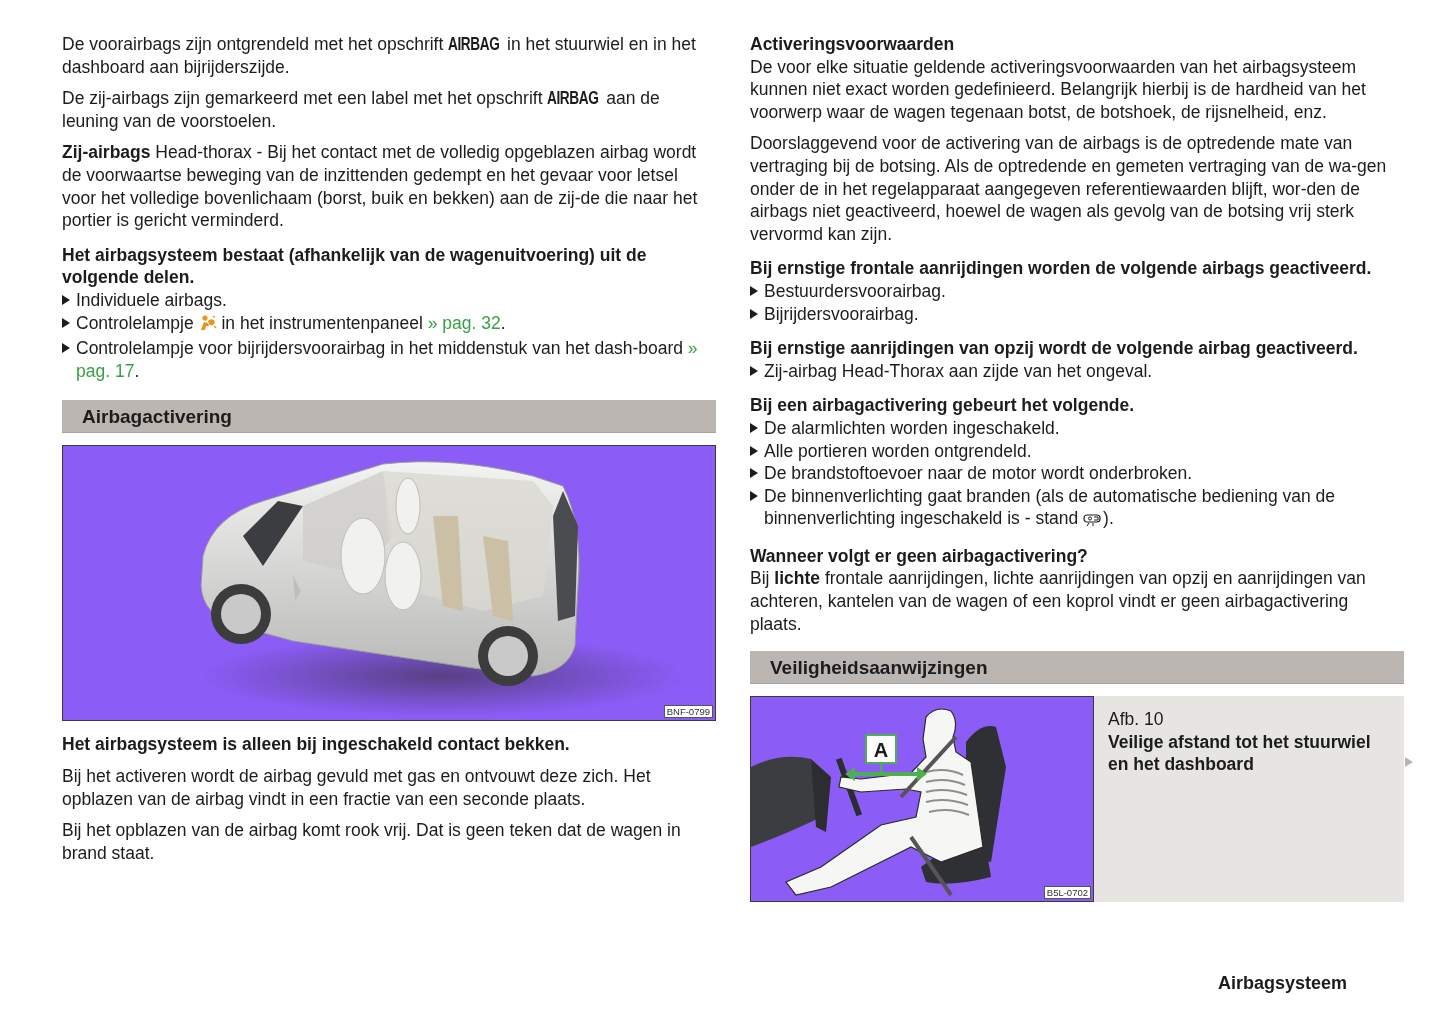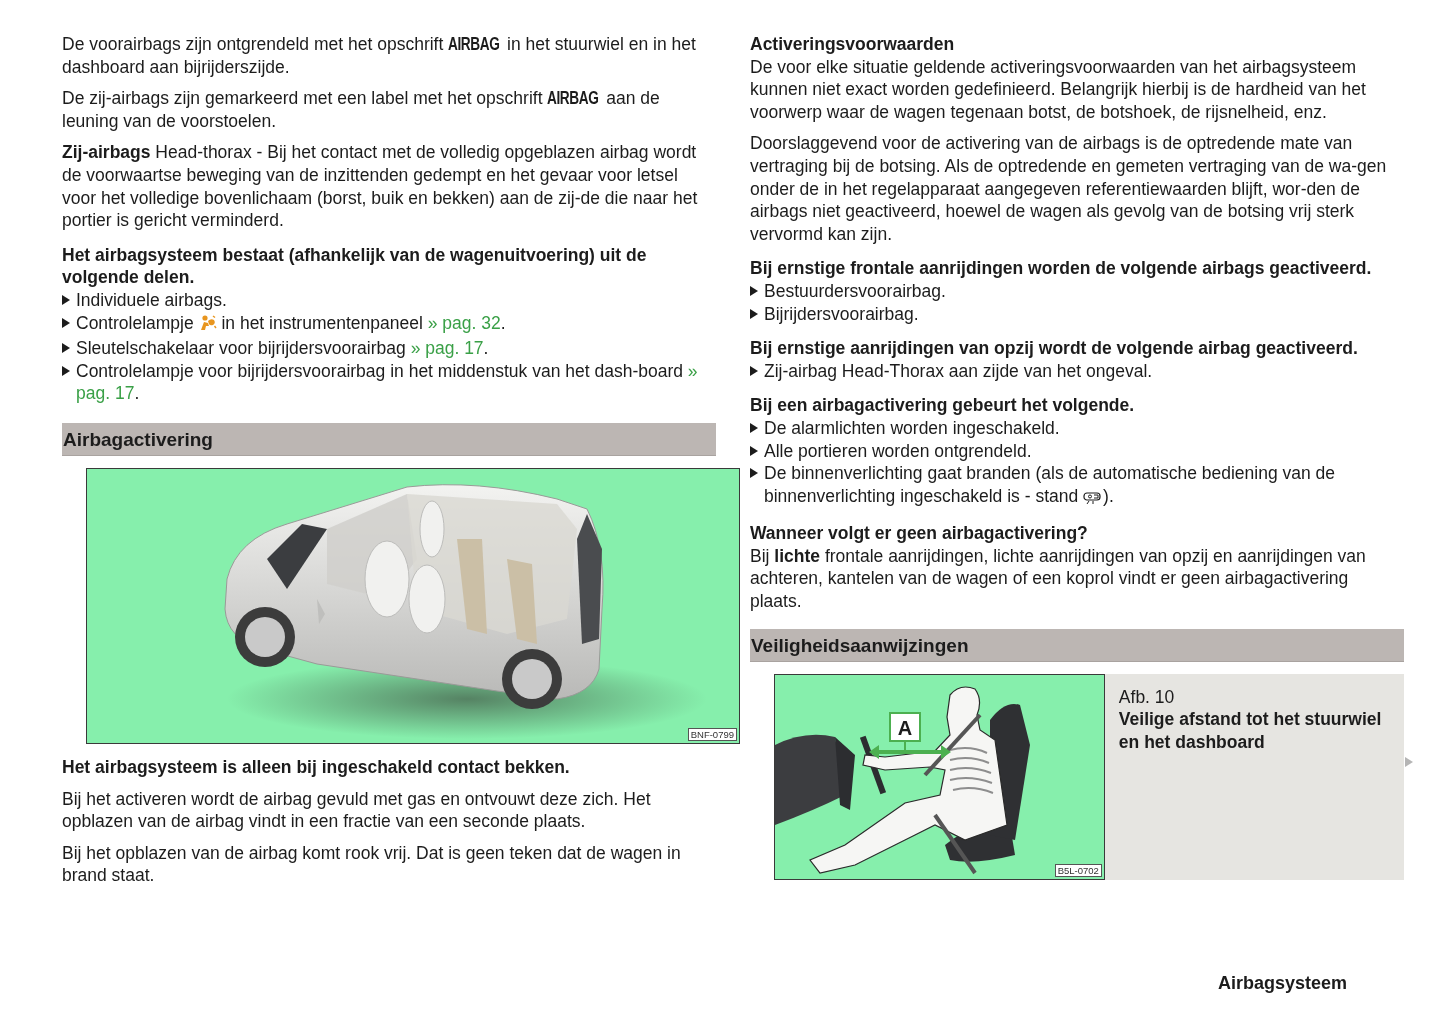--- a/index.html
+++ b/index.html
@@ -8,22 +8,22 @@
   .col { position: absolute; top: 33px; }
   .col-left { left: 62px; width: 654px; }
   .col-right { left: 750px; width: 654px; }
   p { margin-bottom: 9px; }
   .b { font-weight: bold; }
   .airbag-word { font-family: "Liberation Sans", sans-serif; font-weight: bold; font-stretch: condensed; letter-spacing: -0.5px; transform: scaleX(0.78); display: inline-block; transform-origin: left center; margin-right: -12px; }
   .link { color: #3aa047; text-align: center; }
   ul.bul { list-style: none; margin-bottom: 9px; }
   ul.bul li { position: relative; padding-left: 14px; }
   ul.bul li::before { content: ""; position: absolute; left: 0; top: 6px; width: 0; height: 0; border-top: 5.5px solid transparent; border-bottom: 5.5px solid transparent; border-left: 8px solid #1c1c1c; }
-  .section-head { background: #bcb6b3; font-weight: bold; font-size: 19px; padding: 5px 1px; height: 33px; line-height: 23px; margin-top: 18px; margin-bottom: 12px; border-bottom: 1px solid #a9a3a0; }
-  .fig { border: 1.5px solid #3a3a3a; background: #86efac; position: relative; overflow: hidden; margin-left: 24px; }
+  .section-head { background: #bcb6b3; font-weight: bold; font-size: 19px; padding: 5px 20px; height: 33px; line-height: 23px; margin-top: 18px; margin-bottom: 12px; border-bottom: 1px solid #a9a3a0; }
+  .fig { border: 1.5px solid #3a3a3a; background: #8b5cf6; position: relative; overflow: hidden; }
   .fig-code { position: absolute; right: 2px; bottom: 2px; background: #fff; border: 1px solid #555; font-size: 9.5px; line-height: 11px; padding: 0 2px; color: #333; }
   .caption { background: #e6e5e1; padding: 10px 14px; height: 45px; }
   .caption .num { margin-right: 6px; }
   .fig10-wrap { display: flex; margin-top: 12px; }
   .fig10-cap { background: #e6e5e1; width: 310px; height: 206px; padding: 12px 14px; }
   .footer-title { position: absolute; left: 1218px; top: 972px; font-weight: bold; font-size: 18px; }
   .page-num { position: absolute; left: 1450px; top: 969px; font-weight: bold; font-size: 21px; }
   .cont-arrow { position: absolute; left: 1405px; top: 757px; width: 0; height: 0; border-top: 5px solid transparent; border-bottom: 5px solid transparent; border-left: 8px solid #b5b5b5; }
   .ico { display: inline-block; vertical-align: -3px; }
 </style>
@@ -44,23 +44,20 @@
   <ul class="bul">
     <li>Individuele airbags.</li>
     <li>
       <span>Controlelampje </span><span class="ico"><svg width="18" height="17" viewBox="0 0 18 17">
             <circle cx="6" cy="3" r="2.6" fill="#e8951e"></circle>
             <path d="M2 15 L5 7 L9 8 L10 11 L7 11 L6 15 Z" fill="#e8951e"></path>
             <path d="M9 6 Q12 3 15 5 Q17 8 14 10 Q11 11 10 9 Z" fill="#e8951e"></path>
             <line x1="14" y1="1" x2="16" y2="2.5" stroke="#e8951e" stroke-width="1.4"></line>
             <line x1="15.5" y1="11" x2="17" y2="13" stroke="#e8951e" stroke-width="1.4"></line>
           </svg></span><span> in het instrumentenpaneel </span><a class="link">» pag. 32</a><span>.</span>
-    </li>
-    <li>
-      <span>Sleutelschakelaar voor bijrijdersvoorairbag </span><a class="link">» pag. 17</a><span>.</span>
     </li>
     <li>
       <span>Controlelampje voor bijrijdersvoorairbag in het middenstuk van het dash-board </span><a class="link">» pag. 17</a><span>.</span>
     </li>
   </ul>
 
   <div class="section-head">Airbagactivering</div>
 
   <div style="width:654px;">
     <div class="fig" style="width:654px; height:276px;">
@@ -114,20 +111,21 @@
 
   <div class="b" style="margin-top:12px;">Bij ernstige aanrijdingen van opzij wordt de volgende airbag geactiveerd.</div>
   <ul class="bul">
     <li>Zij-airbag Head-Thorax aan zijde van het ongeval.</li>
   </ul>
 
   <div class="b" style="margin-top:12px;">Bij een airbagactivering gebeurt het volgende.</div>
   <ul class="bul">
     <li>De alarmlichten worden ingeschakeld.</li>
     <li>Alle portieren worden ontgrendeld.</li>
+    <li>De brandstoftoevoer naar de motor wordt onderbroken.</li>
     <li>
       <span>De binnenverlichting gaat branden (als de automatische bediening van de binnenverlichting ingeschakeld is - stand </span><span class="ico"><svg width="20" height="14" viewBox="0 0 20 14">
             <rect x="1" y="2" width="16" height="7" rx="3" fill="none" stroke="#1c1c1c" stroke-width="1.2"></rect>
             <circle cx="7" cy="5.5" r="1.5" fill="none" stroke="#1c1c1c" stroke-width="1"></circle>
             <path d="M11 4 h4 v3 h-4" fill="none" stroke="#1c1c1c" stroke-width="1"></path>
             <line x1="6" y1="10" x2="4" y2="13" stroke="#1c1c1c" stroke-width="1"></line>
             <line x1="10" y1="10" x2="10" y2="13" stroke="#1c1c1c" stroke-width="1"></line>
           </svg></span><span>).</span>
     </li>
   </ul>

